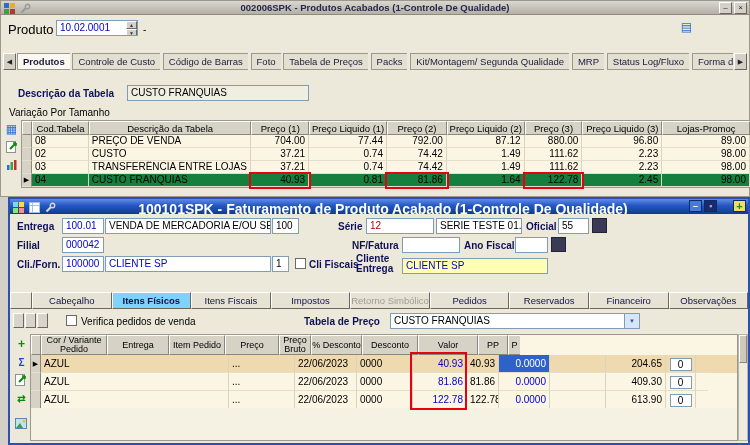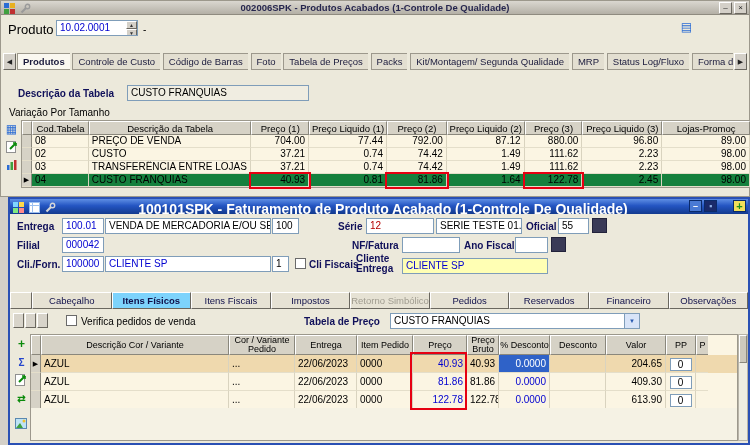--- a/index.html
+++ b/index.html
@@ -323,21 +323,20 @@
       <svg width="12" height="11">
           <rect x="0.5" y="0.5" width="11" height="10" fill="#BEE3F5" stroke="#5A88B0"></rect>
           <polygon points="1,10 5,5 8,10" fill="#3FA03F"></polygon>
           <circle cx="9" cy="3" r="1.5" fill="#F0C030"></circle>
         </svg>
     </span>
 
     <div class="grid" style="left:20px;top:135px;width:708px">
       <div class="gh gh2">
         <div class="hc bsel"></div>
-        <div class="hc b0">Descrição Cor / Variante</div>
         <div class="hc b1">Cor / Variante Pedido</div>
         <div class="hc b2">Entrega</div>
         <div class="hc b3">Item Pedido</div>
         <div class="hc b4">Preço</div>
         <div class="hc b5">Preço Bruto</div>
         <div class="hc b6">% Desconto</div>
         <div class="hc b7">Desconto</div>
         <div class="hc b8">Valor</div>
         <div class="hc b9">PP</div>
         <div class="hc b10">P</div>

